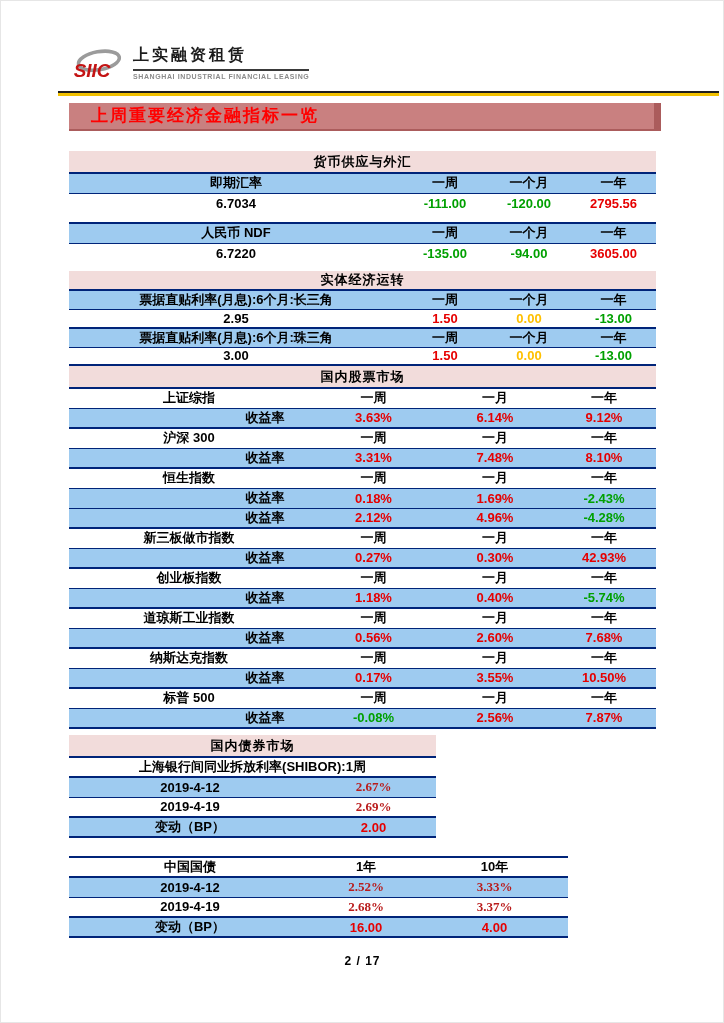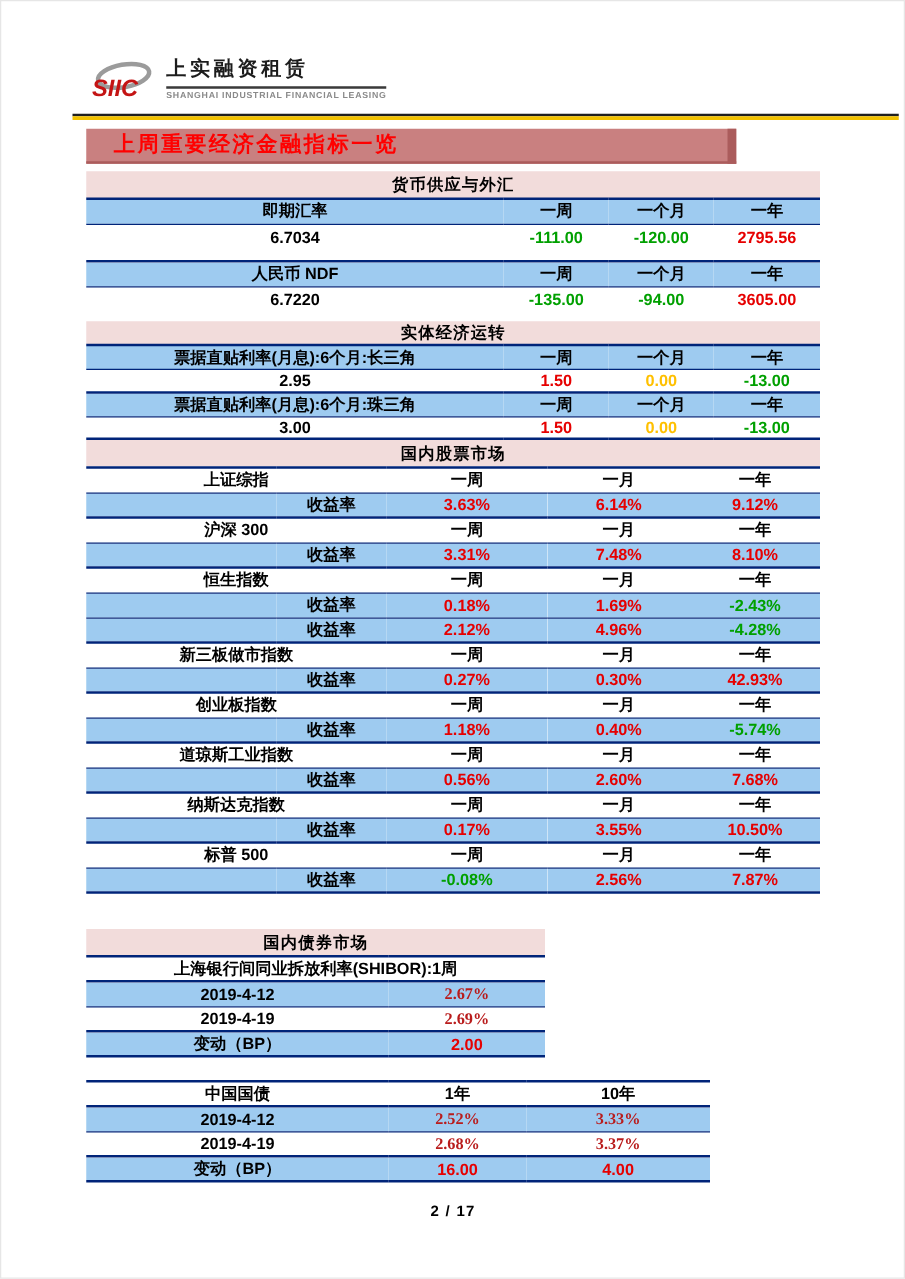--- a/index.html
+++ b/index.html
@@ -18,48 +18,48 @@
   
   .logo{display:flex;align-items:flex-start;margin:44px 0 0 70px;height:46px;}
   .logo svg{display:block;margin-top:2px;}
   .logo-text{margin-left:8px;}
   .logo-cn{font-size:16px;letter-spacing:3px;color:#1c1c1c;border-bottom:2px solid #3a3a3a;padding-bottom:3px;}
   .logo-en{font-size:7px;letter-spacing:0.6px;color:#8a8a8a;margin-top:2px;white-space:nowrap;}
   .rule{margin:0 0 0 57px;width:661px;}
   .rule-dark{height:2px;background:#1f1f1f;}
   .rule-gold{height:3px;background:var(--gold);}
   .banner{
-    margin:7px 0 0 68px;width:520px;height:28px;
+    margin:7px 0 0 68px;width:592px;height:28px;
     background:var(--banner-bg);
     border-right:7px solid var(--banner-edge);
     border-bottom:2px solid var(--banner-edge);
     color:#ff0000;font-size:17px;letter-spacing:2px;
     line-height:26px;padding-left:22px;
   }
   
   table.tbl{border-collapse:collapse;table-layout:fixed;margin-left:68px;font-size:13px;}
   table.tbl td{height:20px;text-align:center;vertical-align:middle;padding:0;overflow:hidden;white-space:nowrap;}
   table.main{width:587px;}
   td.l{text-align:left;padding-left:5px;}
   td.r{text-align:right;padding-right:12px;}
   tr.pink td{background:var(--pink);height:22px;letter-spacing:1px;}
   tr.blue td{background:var(--blue);}
   tr.bt td{border-top:2px solid var(--navy);}
   tr.bt1 td{border-top:1px solid var(--navy);}
   table.bb{border-bottom:2px solid var(--navy);}
   table.btop{border-top:2px solid var(--navy);}
   tr.spacer td{height:10px;background:#fff;}
   table.eco td{height:18px;margin-top:28px;}
-  table.shibor{width:367px;margin-top:28px;}
+  table.shibor{width:367px;margin-top:6px;}
   table.treasury{width:499px;margin-top:18px;}
   td[data-color="red"]{color:var(--red);}
   td[data-color="green"]{color:var(--green);}
   td[data-color="yellow"]{color:var(--yellow);}
   td[data-color="black"]{color:#b91c1c;font-family:Liberation Serif, serif;}
-  .mt20{margin-top:6px;}
+  .mt20{margin-top:20px;}
   .mt8{margin-top:8px;}
   .footer{width:587px;margin:16px 0 0 68px;text-align:center;font-size:12px;letter-spacing:1px;}
 </style>
 </head>
 <body>
 
 <div class="logo">
   <svg width="54" height="40" viewBox="0 0 60 40">
     <ellipse cx="31" cy="13" rx="23" ry="10" fill="none" stroke="#9b9b9b" stroke-width="4" transform="rotate(-10 31 13)"></ellipse>
     <text x="3" y="31" font-style="italic" font-weight="bold" font-size="21" fill="#c41414" font-family="Liberation Sans, sans-serif">SIIC</text>

